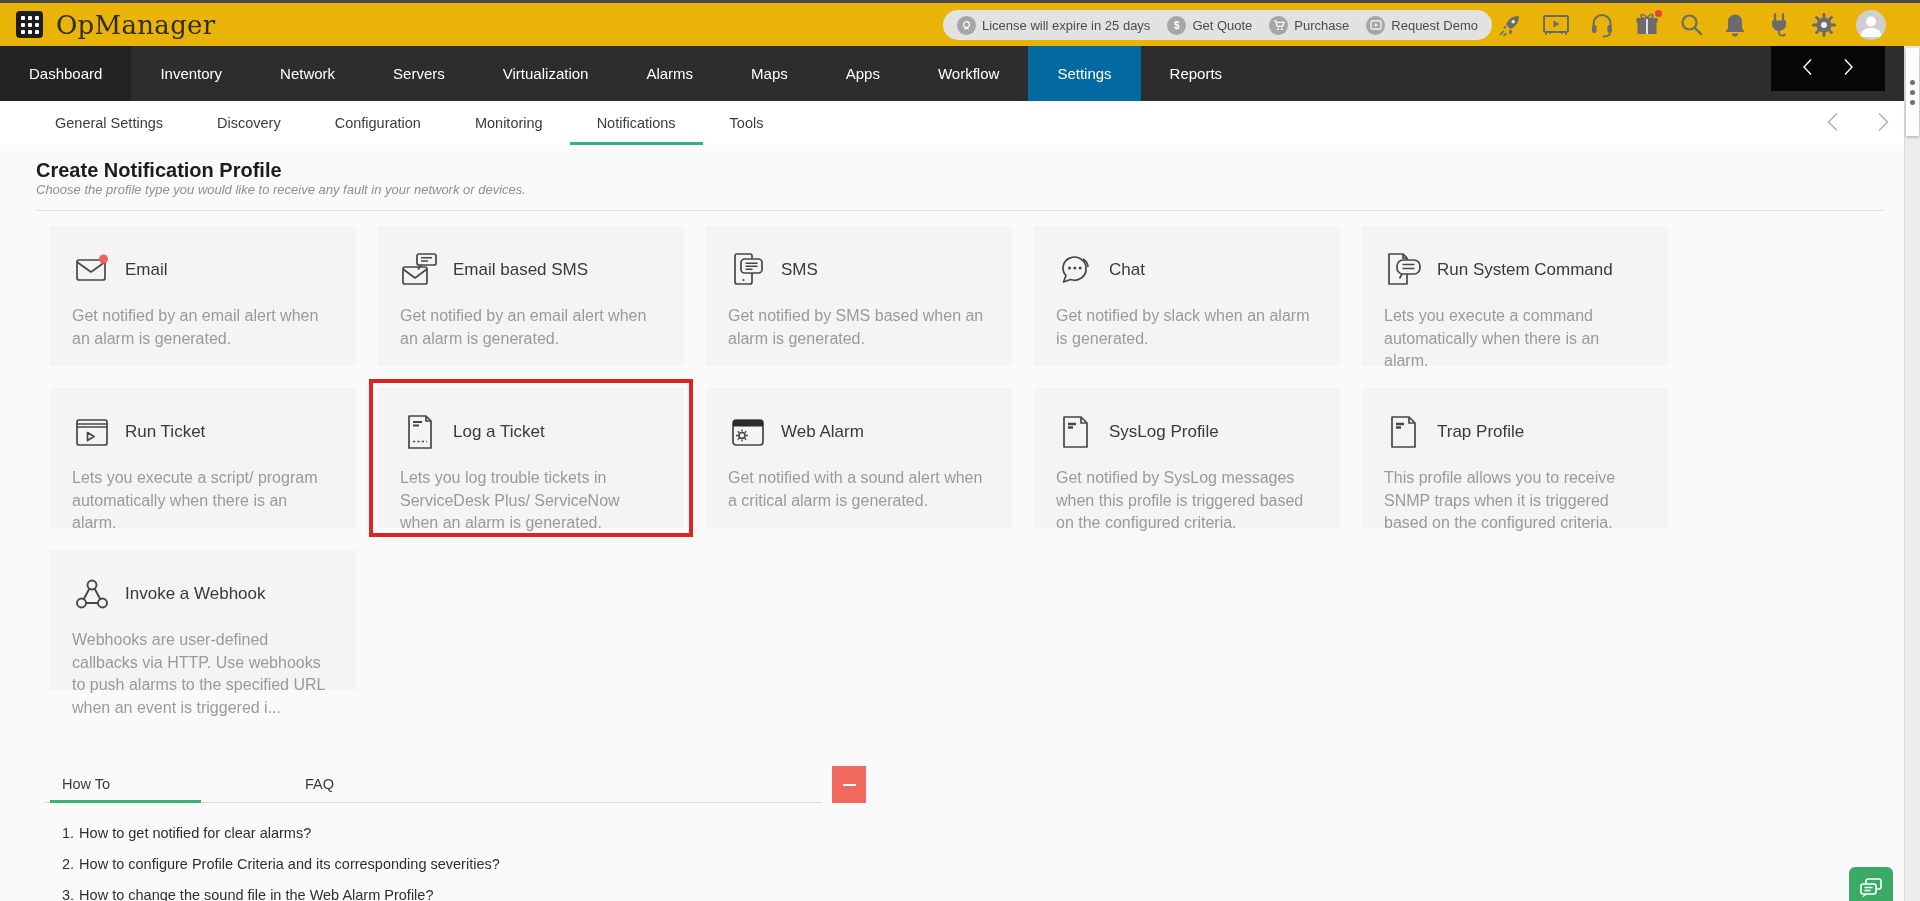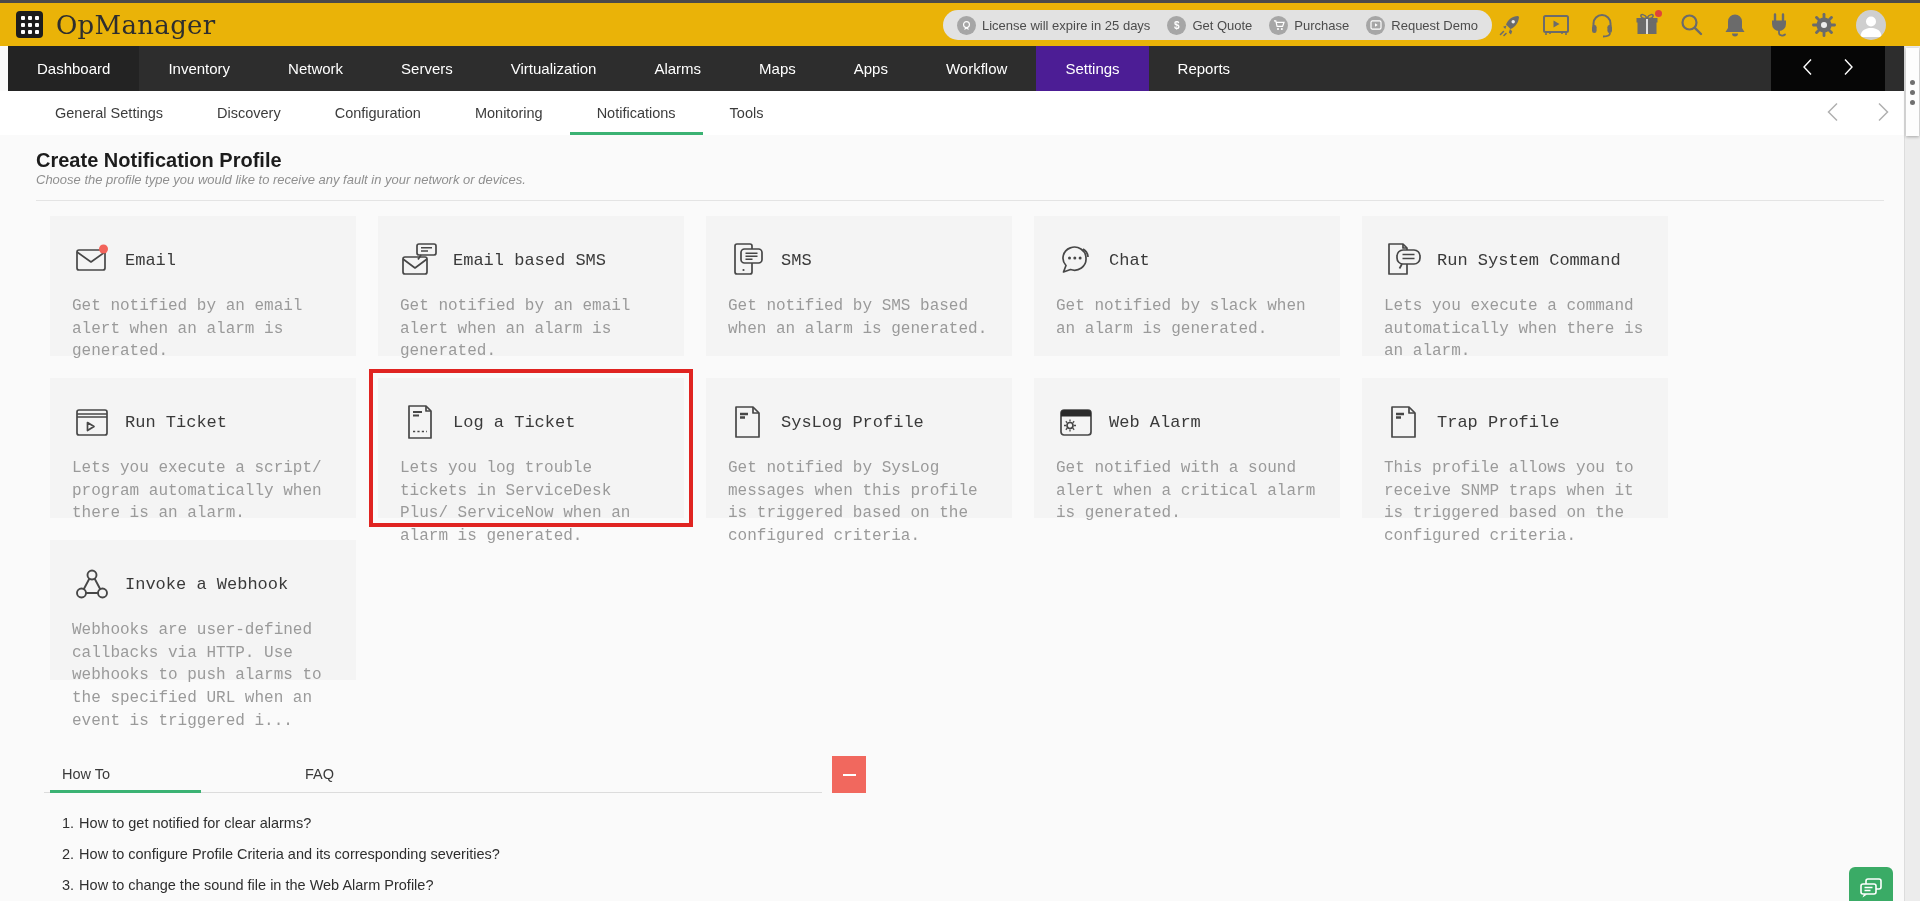--- a/index.html
+++ b/index.html
@@ -30,43 +30,43 @@
   .cicon { width:19px; height:19px; border-radius:50%; background:#a6a6a6;
     color:#fff; font-size:10px; font-weight:bold; display:flex; align-items:center;
     justify-content:center; flex:0 0 auto; }
   .header-icons { position:absolute; right:34px; top:0; height:43px;
     display:flex; align-items:center; gap:19px; }
   .hicon { display:flex; align-items:center; justify-content:center; cursor:pointer; position:relative; }
   .avatar { width:30px; height:30px; border-radius:50%; background:#cfcfcf; overflow:hidden; }
   .reddot { position:absolute; top:-2px; right:-2px; width:7px; height:7px;
     border-radius:50%; background:#e0433a; }
   
-  .nav { height:45px; background:#2d2d2d; display:flex; align-items:stretch;
-    color:#fff; font-size:15px; position:relative;margin-left:8px; }
+  .nav { height:55px; background:#2d2d2d; display:flex; align-items:stretch;
+    color:#fff; font-size:15px; position:relative; }
   .nav-item { display:flex; align-items:center; padding:0 29px; cursor:pointer; white-space:nowrap; }
   .nav-item.first { background:#232323; }
-  .nav-item.active { background:#4c1d95; }
+  .nav-item.active { background:#0369a1; }
   .nav-right { position:absolute; right:35px; top:0; height:45px; width:114px;
     background:#060606; display:flex; align-items:center; justify-content:space-evenly; }
   
   .subnav { height:44px; background:#ffffff; display:flex; align-items:stretch;
     font-size:14.5px; color:#3c3c3c; padding-left:28px; position:relative; }
   .subnav-item { display:flex; align-items:center; padding:0 27px; cursor:pointer;
     position:relative; white-space:nowrap; }
   .subnav-item.active::after { content:''; position:absolute; left:0; right:0;
     bottom:0; height:3px; background:#3bb273; }
   .subnav-arrows { position:absolute; right:30px; top:0; height:44px;
     display:flex; align-items:center; gap:38px; }
   
   .content { padding:14px 36px 0; position:relative; }
   .page-title { font-size:20px; font-weight:bold; color:#1c1c1c; }
   .page-sub { font-size:13px; color:#8f8f8f; margin-top:0;font-style:italic; }
   .divider { height:1px; background:#e4e4e4; margin-top:13px; width:1848px; }
   .cards { margin:15px 0 0 14px; width:1640px; display:flex; flex-wrap:wrap;
-    gap:22px;font-family:Liberation Mono, monospace; }
+    gap:22px; }
   .card { width:306px; height:140px; background:#f4f4f4; padding:24px 22px 0;
     position:relative; cursor:pointer; }
   .card-head { display:flex; align-items:center; gap:13px; }
   .icon svg { display:block; }
   .card-title { font-size:17px; color:#3a3a3a; }
   .card-desc { margin:15px 0 0; font-size:16px; line-height:1.42; color:#9a9a9a; }
   .card.highlighted::after { content:''; position:absolute; left:-9px; top:-9px;
     right:-9px; bottom:-9px; border:4px solid #e02421; pointer-events:none; }
   
   .help { margin:76px 0 0 8px; width:778px; position:relative; }
@@ -375,43 +375,43 @@
         </span>
         <span class="card-title">Log a Ticket</span>
       </div>
       <p class="card-desc">Lets you log trouble tickets in ServiceDesk Plus/ ServiceNow when an alarm is generated.</p>
     </div>
 
     <div class="card">
       <div class="card-head">
         <span class="icon">
           <svg width="40" height="40" viewBox="0 0 40 40" fill="none" stroke="#474747" stroke-width="1.7" stroke-linejoin="round">
-              <path d="M8 5 h17 l6 6 v24 H8 z"></path>
-              <path d="M25 5 v6 h6"></path>
-              <path d="M12 12 h8 M12 15.5 h5" stroke-width="2.4"></path>
-            </svg>
-        </span>
-        <span class="card-title">SysLog Profile</span>
-      </div>
-      <p class="card-desc">Get notified by SysLog messages when this profile is triggered based on the configured criteria.</p>
-    </div>
-
-    <div class="card">
-      <div class="card-head">
-        <span class="icon">
-          <svg width="40" height="40" viewBox="0 0 40 40" fill="none" stroke="#474747" stroke-width="1.7" stroke-linejoin="round">
               <rect x="5" y="8" width="30" height="25" rx="3"></rect>
               <path d="M5 11 a3 3 0 0 1 3 -3 h24 a3 3 0 0 1 3 3 v3.5 H5 z" fill="#2b2b2b" stroke="none"></path>
               <circle cx="14" cy="23.5" r="3"></circle>
               <path d="M14 17.5 v2 M14 27.5 v2 M8 23.5 h2 M18 23.5 h2 M9.8 19.3 l1.4 1.4 M16.8 26.3 l1.4 1.4 M18.2 19.3 l-1.4 1.4 M11.2 26.3 l-1.4 1.4" stroke-width="1.3"></path>
             </svg>
         </span>
         <span class="card-title">Web Alarm</span>
       </div>
       <p class="card-desc">Get notified with a sound alert when a critical alarm is generated.</p>
+    </div>
+
+    <div class="card">
+      <div class="card-head">
+        <span class="icon">
+          <svg width="40" height="40" viewBox="0 0 40 40" fill="none" stroke="#474747" stroke-width="1.7" stroke-linejoin="round">
+              <path d="M8 5 h17 l6 6 v24 H8 z"></path>
+              <path d="M25 5 v6 h6"></path>
+              <path d="M12 12 h8 M12 15.5 h5" stroke-width="2.4"></path>
+            </svg>
+        </span>
+        <span class="card-title">SysLog Profile</span>
+      </div>
+      <p class="card-desc">Get notified by SysLog messages when this profile is triggered based on the configured criteria.</p>
     </div>
 
     <div class="card">
       <div class="card-head">
         <span class="icon">
           <svg width="40" height="40" viewBox="0 0 40 40" fill="none" stroke="#474747" stroke-width="1.7" stroke-linejoin="round">
               <path d="M8 5 h17 l6 6 v24 H8 z"></path>
               <path d="M25 5 v6 h6"></path>
               <path d="M12 12 h8 M12 15.5 h5" stroke-width="2.4"></path>
             </svg>

